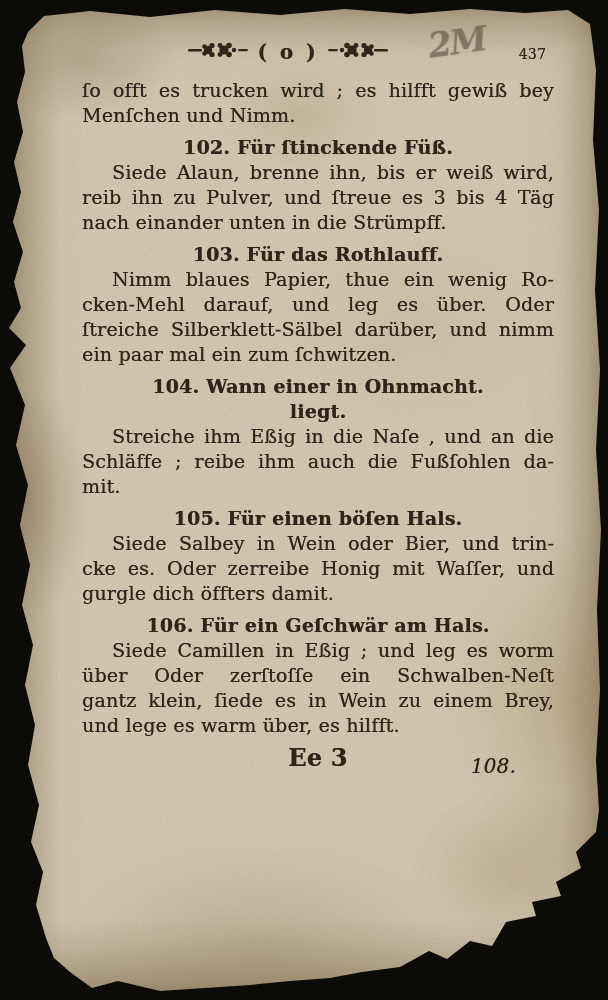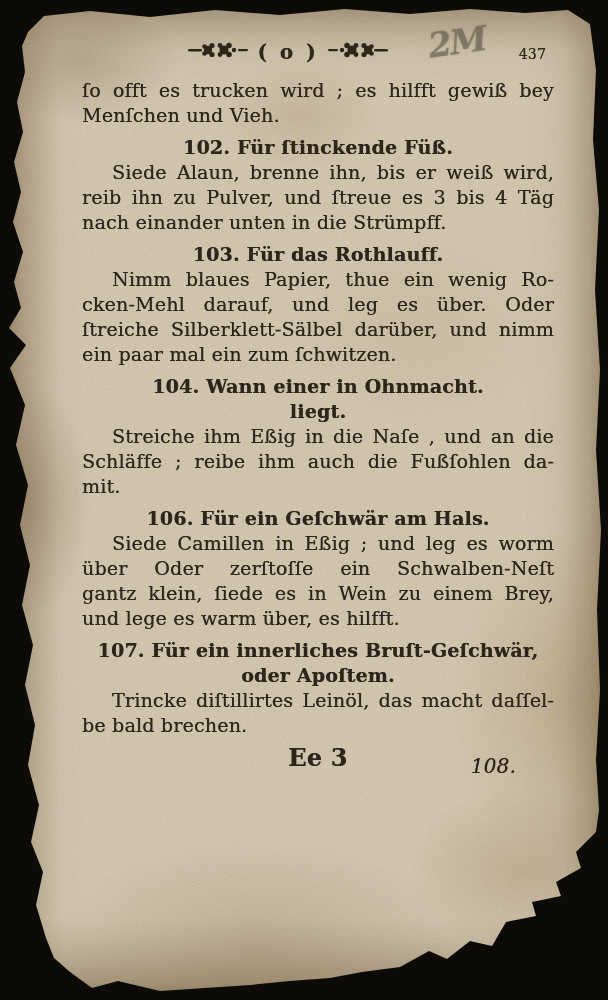--- a/index.html
+++ b/index.html
@@ -137,21 +137,21 @@
             </g>
           </svg>
         </span>
       </div>
       <span class="page-number">437</span>
     </div>
 
     <div id="sections">
         <div class="section">
           <div class="body-line j">ſo offt es trucken wird ; es hilfft gewiß bey</div>
-          <div class="body-line">Menſchen und Vieh.</div>
+          <div class="body-line">Menſchen und Nimm.</div>
         </div>
         <div class="section">
           <div class="heading-line">102. Für ſtinckende Füß.</div>
           <div class="body-line indent j">Siede Alaun, brenne ihn, bis er weiß wird,</div>
           <div class="body-line j">reib ihn zu Pulver, und ſtreue es 3 bis 4 Täg</div>
           <div class="body-line">nach einander unten in die Strümpff.</div>
         </div>
         <div class="section">
           <div class="heading-line">103. Für das Rothlauff.</div>
           <div class="body-line indent j">Nimm blaues Papier, thue ein wenig Ro-</div>
@@ -160,31 +160,31 @@
           <div class="body-line">ein paar mal ein zum ſchwitzen.</div>
         </div>
         <div class="section">
           <div class="heading-line">104. Wann einer in Ohnmacht.</div>
           <div class="heading-line">liegt.</div>
           <div class="body-line indent j">Streiche ihm Eßig in die Naſe , und an die</div>
           <div class="body-line j">Schläffe ; reibe ihm auch die Fußſohlen da-</div>
           <div class="body-line">mit.</div>
         </div>
         <div class="section">
+          <div class="heading-line">105. Für einen böſen Hals.</div>
+          <div class="body-line indent j">Siede Salbey in Wein oder Bier, und trin-</div>
+          <div class="body-line j">cke es.  Oder zerreibe Honig mit Waſſer, und</div>
+          <div class="body-line">gurgle dich öffters damit.</div>
+        </div>
+        <div class="section">
           <div class="heading-line">106. Für ein Geſchwär am Hals.</div>
           <div class="body-line indent j">Siede Camillen in Eßig ; und leg es worm</div>
           <div class="body-line j">über  Oder zerſtoſſe ein Schwalben-Neſt</div>
           <div class="body-line j">gantz klein, ſiede es in Wein zu einem Brey,</div>
           <div class="body-line">und lege es warm über, es hilfft.</div>
-        </div>
-        <div class="section">
-          <div class="heading-line">107. Für ein innerliches Bruſt-Geſchwär,</div>
-          <div class="heading-line">oder Apoſtem.</div>
-          <div class="body-line indent j">Trincke diſtillirtes Leinöl, das macht daſſel-</div>
-          <div class="body-line">be bald brechen.</div>
         </div>
       </div>
 
     <div class="footer">
       <span class="signature">Ee 3</span>
       <span class="catchword">108.</span>
     </div>
 
   </div>
 

